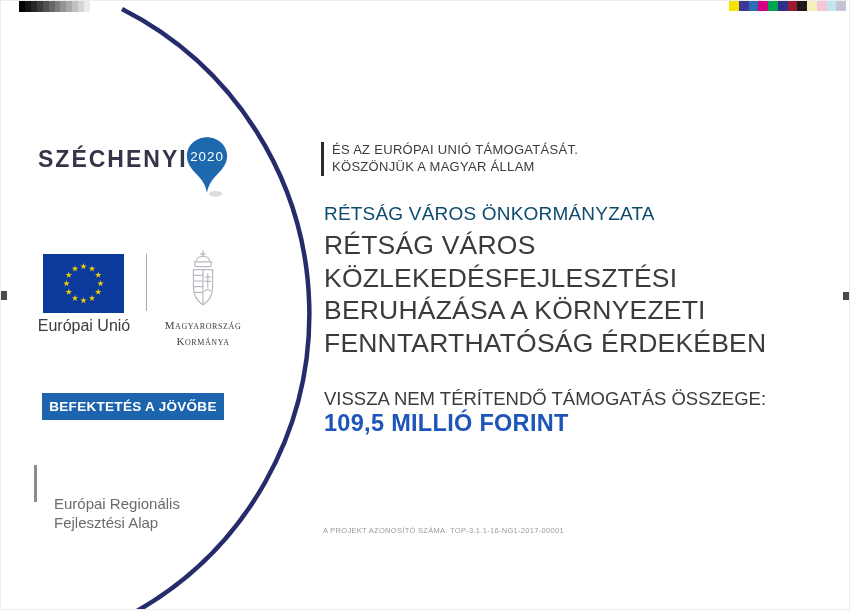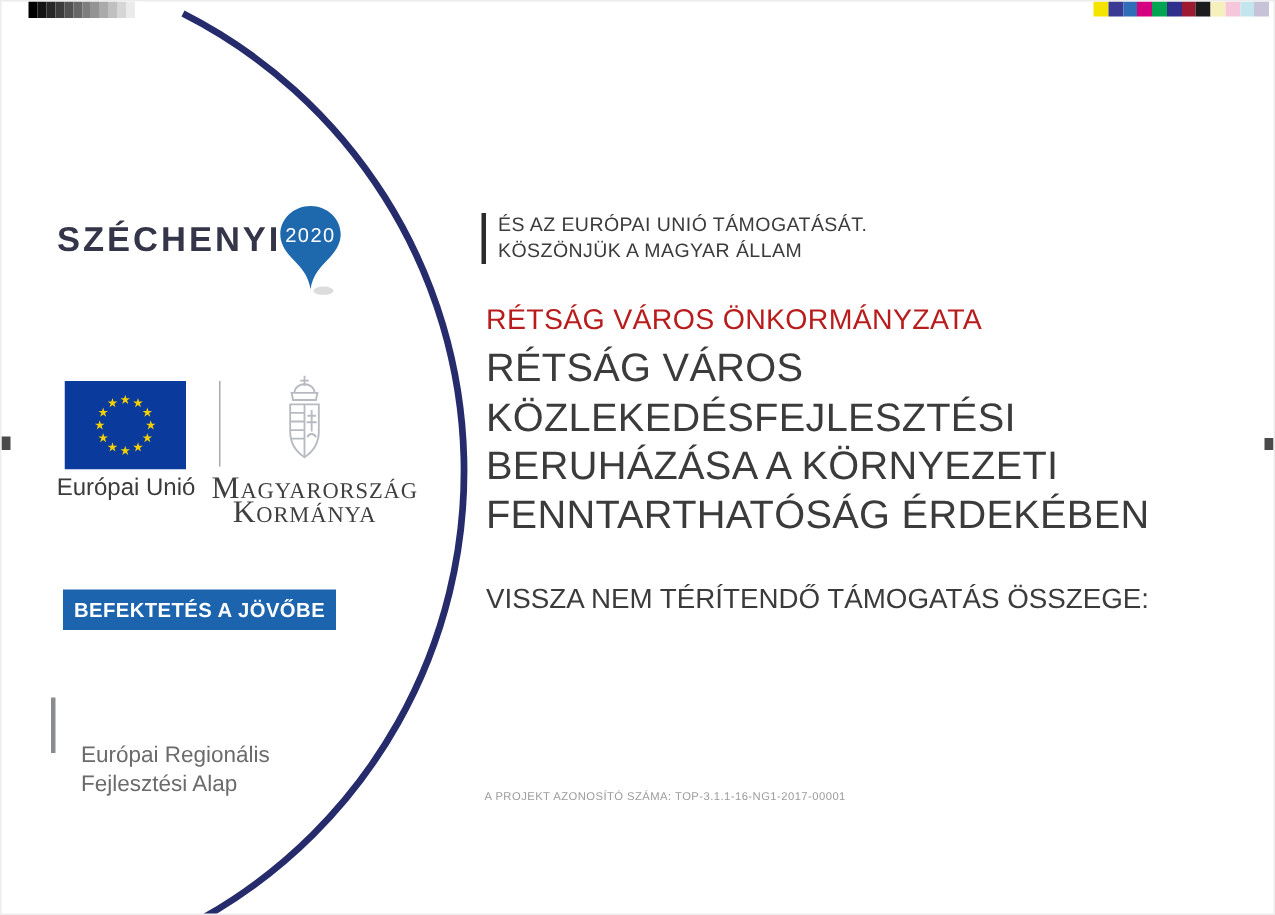--- a/index.html
+++ b/index.html
@@ -25,36 +25,36 @@
   .szechenyi-pin{position:absolute;left:183px;top:134px;}
   
   .eu-flag{position:absolute;left:42px;top:253px;}
   .eu-caption{position:absolute;left:22px;top:316px;width:122px;text-align:center;
     font-size:16px;color:#3b3b3b;}
   .divider-v{position:absolute;left:145px;top:253px;width:1px;height:57px;background:#a6a9ad;}
   .coat-of-arms{position:absolute;left:181px;top:247px;}
   .gov-text{
     position:absolute;left:140px;top:316px;width:124px;text-align:center;
     font-family:"Liberation Serif",serif;font-variant:small-caps;letter-spacing:.6px;
-    font-size:21px;line-height:16px;color:#3f3f3f;
+    font-size:11px;line-height:16px;color:#3f3f3f;
   }
   
   .badge{
     position:absolute;left:41px;top:392px;width:182px;height:27px;background:#1d64af;
     color:#ffffff;font-weight:bold;font-size:13.5px;letter-spacing:.3px;
     display:flex;align-items:center;justify-content:center;white-space:nowrap;
   }
   
   .fund-bar{position:absolute;left:33px;top:464px;width:3px;height:37px;background:#8a8d90;}
   .fund-text{position:absolute;left:53px;top:463px;font-size:15px;line-height:19px;color:#6b6b6b;margin-top:30px;}
   
   .thanks-bar{position:absolute;left:320px;top:141px;width:3px;height:34px;background:#2b2b2b;}
   .thanks-text{position:absolute;left:331px;top:141px;font-size:13px;line-height:16.5px;
     color:#3b3b3b;letter-spacing:.3px;}
-  .beneficiary{position:absolute;left:323px;top:202px;font-size:19px;color:#b91c1c;
+  .beneficiary{position:absolute;left:323px;top:202px;font-size:19px;color:#0c4a6e;
     letter-spacing:.2px;white-space:nowrap;}
   .project-title{position:absolute;left:323px;top:228px;font-size:26.5px;font-weight:normal;
     line-height:32.5px;color:#3b3b3b;letter-spacing:.2px;white-space:nowrap;}
   .grant-label{position:absolute;left:323px;top:387px;font-size:18.5px;color:#3b3b3b;
     white-space:nowrap;}
   .grant-amount{position:absolute;left:323px;top:409px;font-size:23.5px;font-weight:bold;
     color:#1d55bb;letter-spacing:.3px;white-space:nowrap;}
   .project-id{position:absolute;left:322px;top:488px;font-size:7.5px;color:#9b9b9b;
     letter-spacing:.3px;white-space:nowrap;margin-top:37px;}
 </style>
@@ -163,16 +163,17 @@
 
   <div class="beneficiary">RÉTSÁG VÁROS ÖNKORMÁNYZATA</div>
   <div class="project-title">
     <div>RÉTSÁG VÁROS</div>
     <div>KÖZLEKEDÉSFEJLESZTÉSI</div>
     <div>BERUHÁZÁSA A KÖRNYEZETI</div>
     <div>FENNTARTHATÓSÁG ÉRDEKÉBEN</div>
   </div>
 
   <div class="grant-label">VISSZA NEM TÉRÍTENDŐ TÁMOGATÁS ÖSSZEGE:</div>
+  <div class="grant-amount">109,5 MILLIÓ FORINT</div>
 
   <div class="project-id">A PROJEKT AZONOSÍTÓ SZÁMA: TOP-3.1.1-16-NG1-2017-00001</div>
 
 </div>
 
 </body></html>

